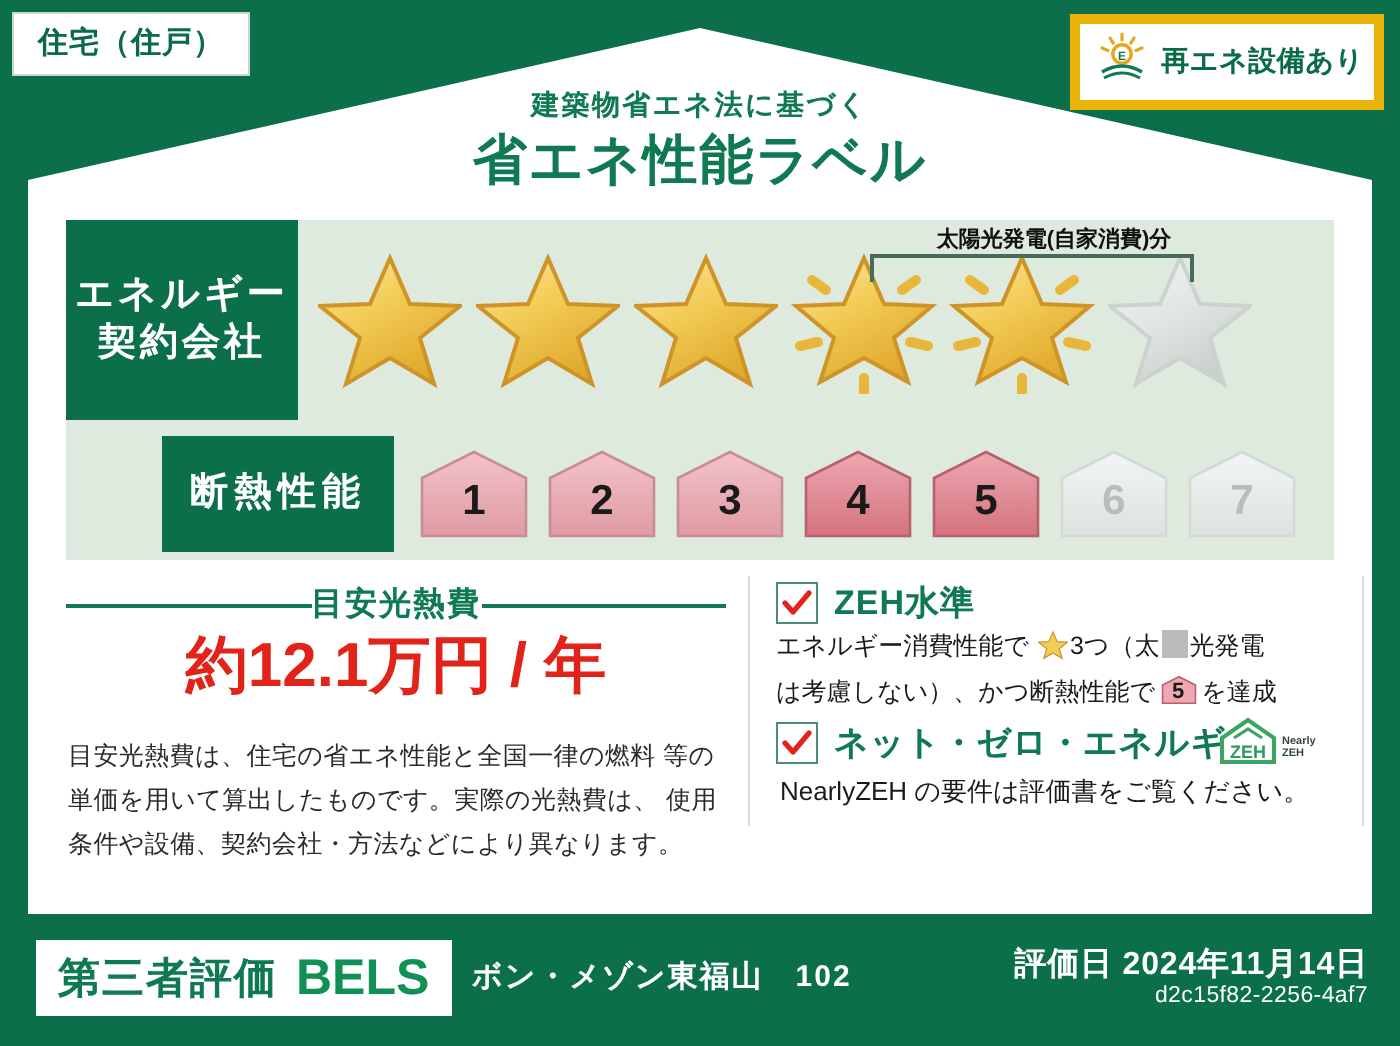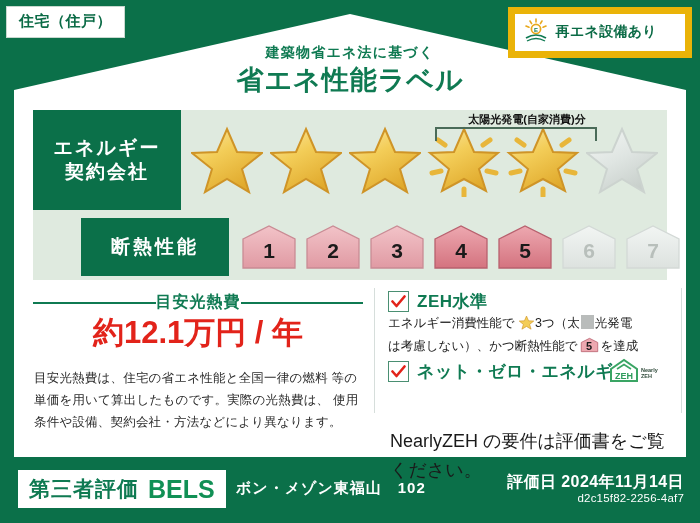--- a/index.html
+++ b/index.html
@@ -27,22 +27,22 @@
     background:#ffffff;
     border:1px solid #c8d8cf;
     color:#0b6b46;font-weight:bold;font-size:15px;
     letter-spacing:0.5px;
     z-index:6;
   }
 
   
   .chip-renew{
     position:absolute;right:8px;top:7px;
-    background:#ffffff;border:7px solid #eab308;
-    padding:4px 28px 5px 8px;
+    background:#ffffff;border:5px solid #eab308;
+    padding:4px 5px 5px 8px;
     display:flex;align-items:center;gap:7px;
     z-index:6;
   }
   .chip-renew .txt{color:#0b6b46;font-weight:bold;font-size:14px;letter-spacing:0.3px;}
 
   
   .head-sub{
     position:absolute;left:0;top:44px;width:700px;text-align:center;
     font-size:14px;font-weight:bold;color:#0f7a52;letter-spacing:1.2px;
     z-index:5;
@@ -56,21 +56,21 @@
   
   .perf-panel{
     position:absolute;left:33px;top:110px;width:634px;height:170px;
     background:#dfeadf;
   }
   .row{position:absolute;left:0;display:flex;align-items:center;}
   .row-energy{top:0px;height:100px;width:634px;}
   .row-insul{top:108px;height:58px;width:634px;padding-left:48px;}
 
   .sidelab{
-    width:148px;height:100%;background:#0b7049;color:#fff;
+    width:116px;height:100%;background:#0b7049;color:#fff;
     display:flex;flex-direction:column;align-items:center;justify-content:center;
     font-weight:bold;font-size:19px;line-height:1.25;letter-spacing:2px;
     box-sizing:border-box;
   }
   .row-insul .sidelab{font-size:19px;letter-spacing:3px;}
 
   
   .stars{flex:1;display:flex;align-items:center;justify-content:flex-start;padding-left:8px;gap:3px;position:relative;}
   .star-wrap{position:relative;width:76px;height:76px;display:flex;align-items:center;justify-content:center;}
   .star-wrap svg{display:block;}
@@ -125,21 +125,21 @@
 
   .zeh-row{left:388px;top:290px;}
   .nz-row{left:388px;top:360px;}
 
   .zeh-desc{
     position:absolute;left:388px;top:313px;width:292px;
     font-size:12.5px;line-height:1.6;color:#1a1a1a;
   }
   .nz-desc{
     position:absolute;left:390px;top:386px;width:292px;
-    font-size:18px;line-height:1.6;color:#1a1a1a;margin-top:41px;
+    font-size:13px;line-height:1.6;color:#1a1a1a;
   }
   .inline-ico{display:inline-block;vertical-align:-3px;margin:0 1px;}
   .redact{
     display:inline-block;width:13px;height:14px;background:#b9bcbb;
     vertical-align:-2px;margin:0 1px;
   }
   .mini-house{
     position:relative;display:inline-block;width:19px;height:16px;
     vertical-align:-3px;margin:0 2px;
   }

